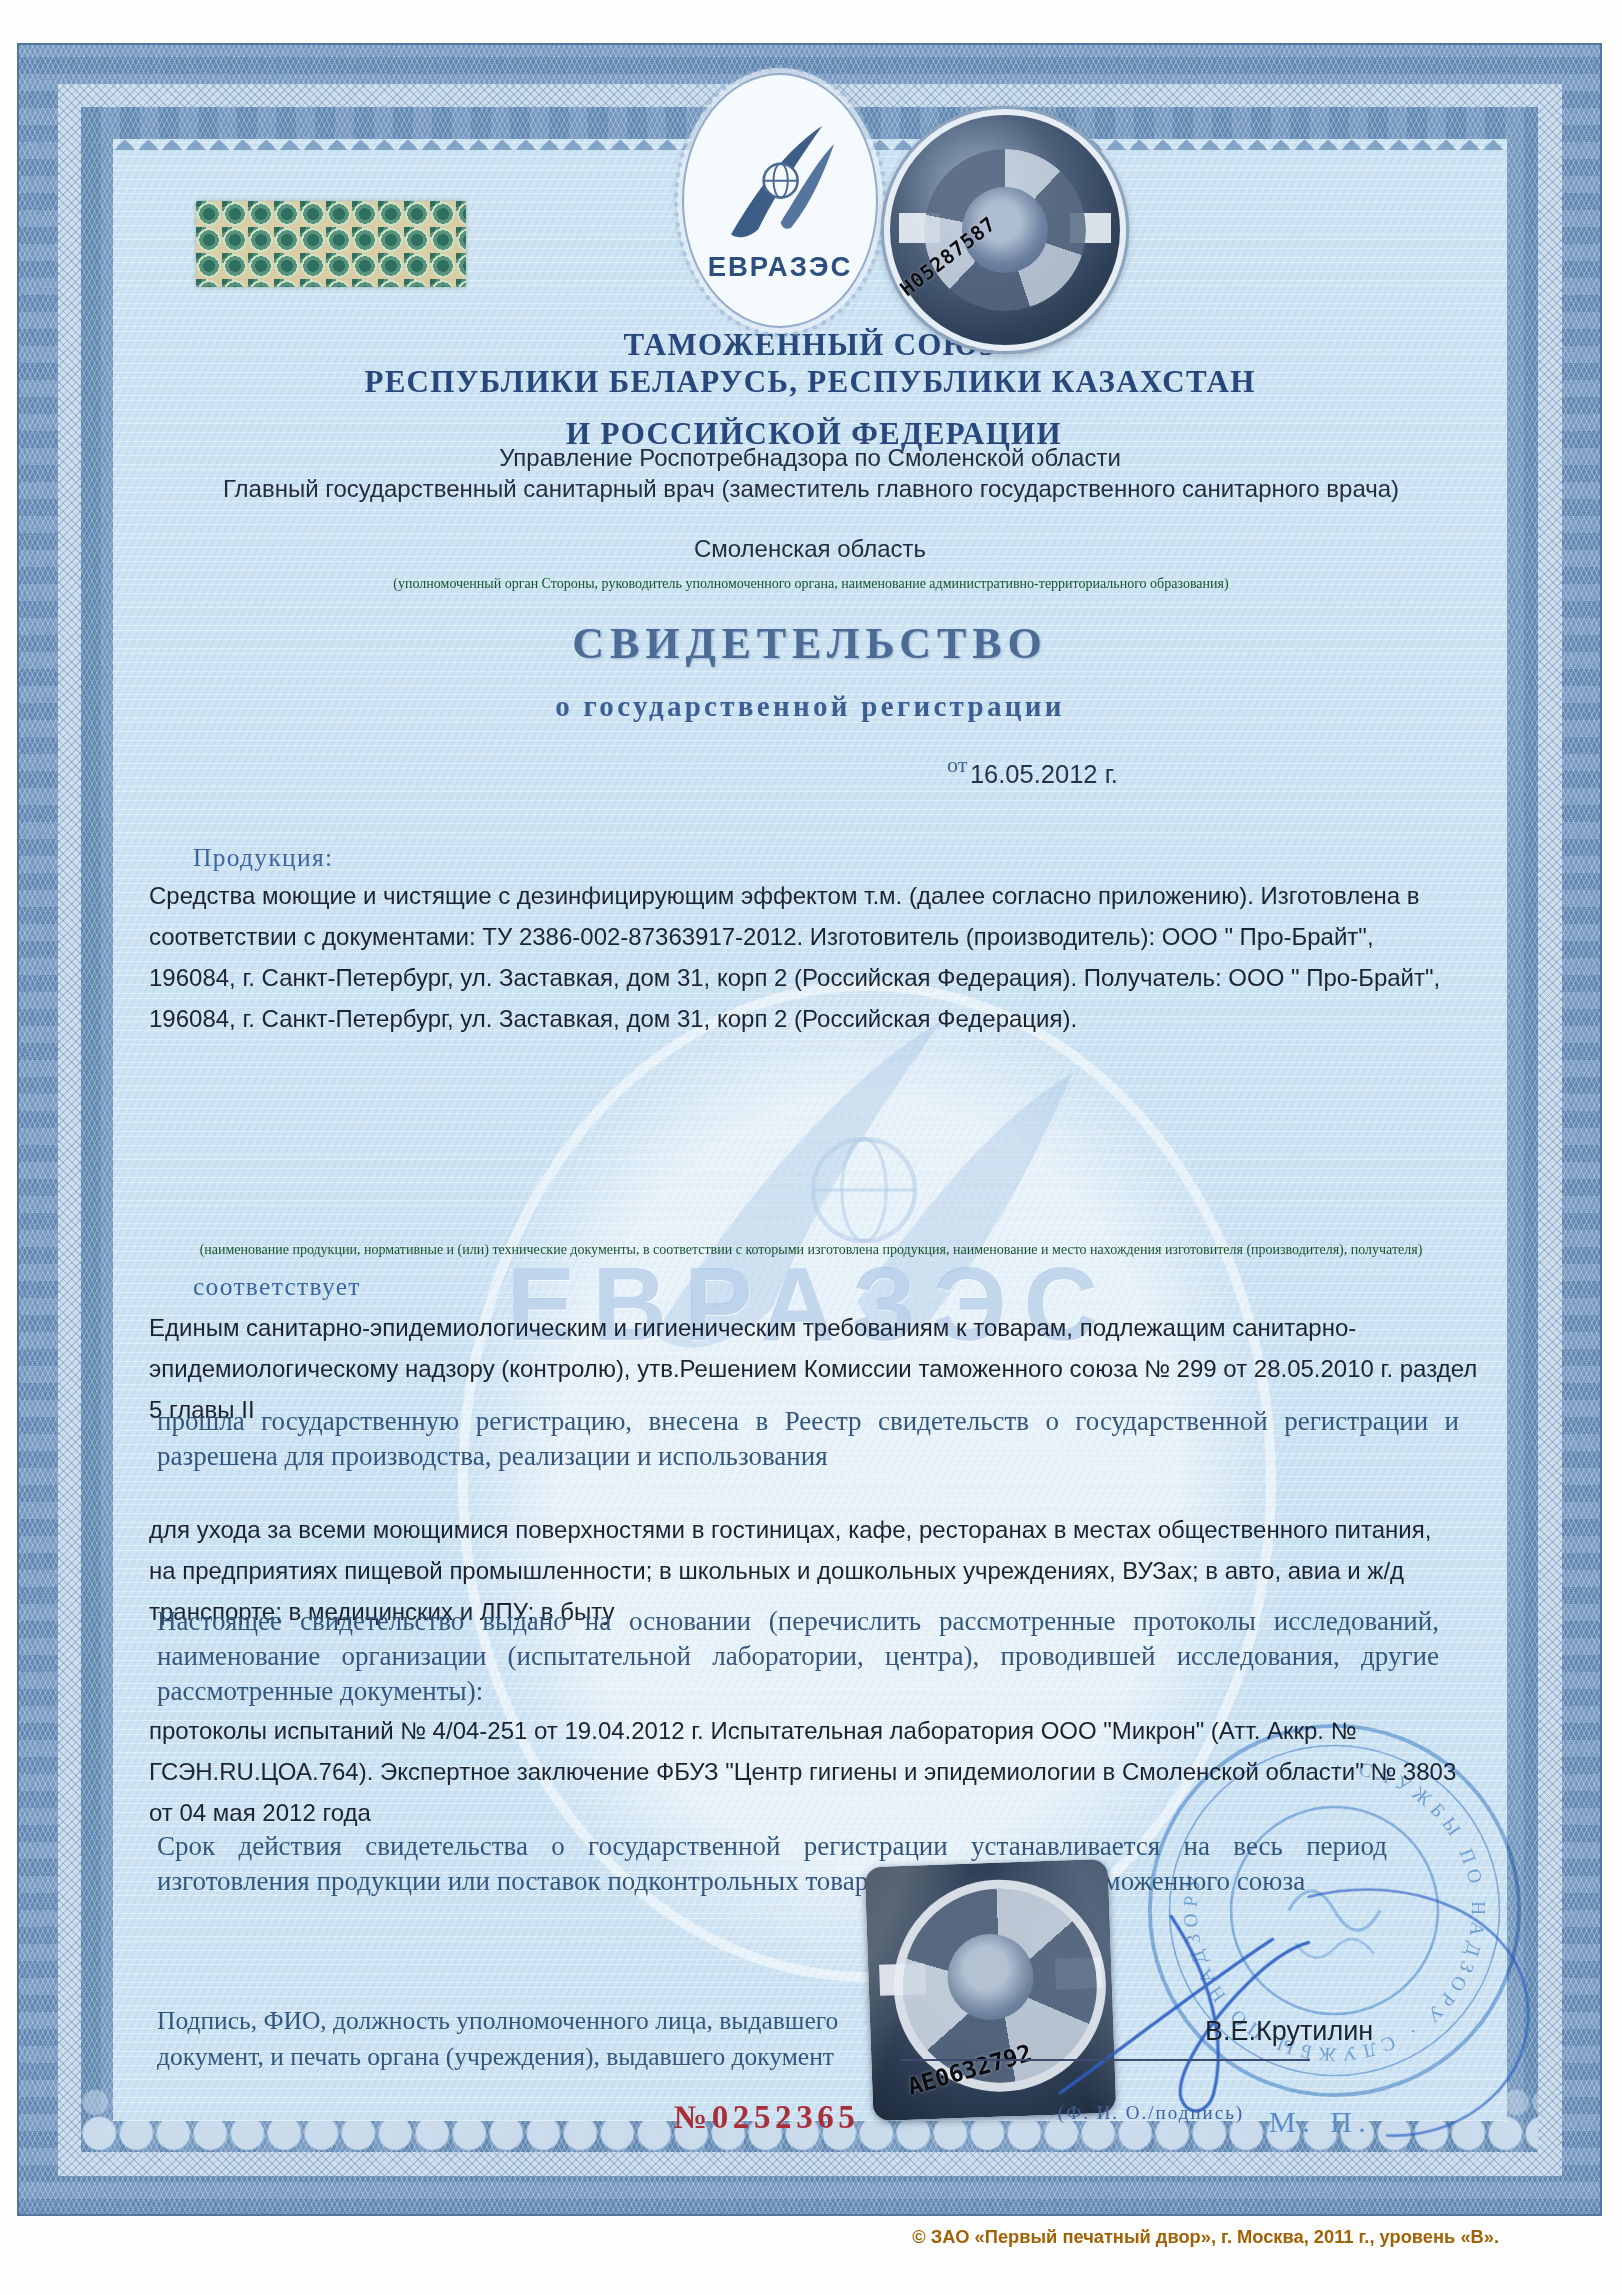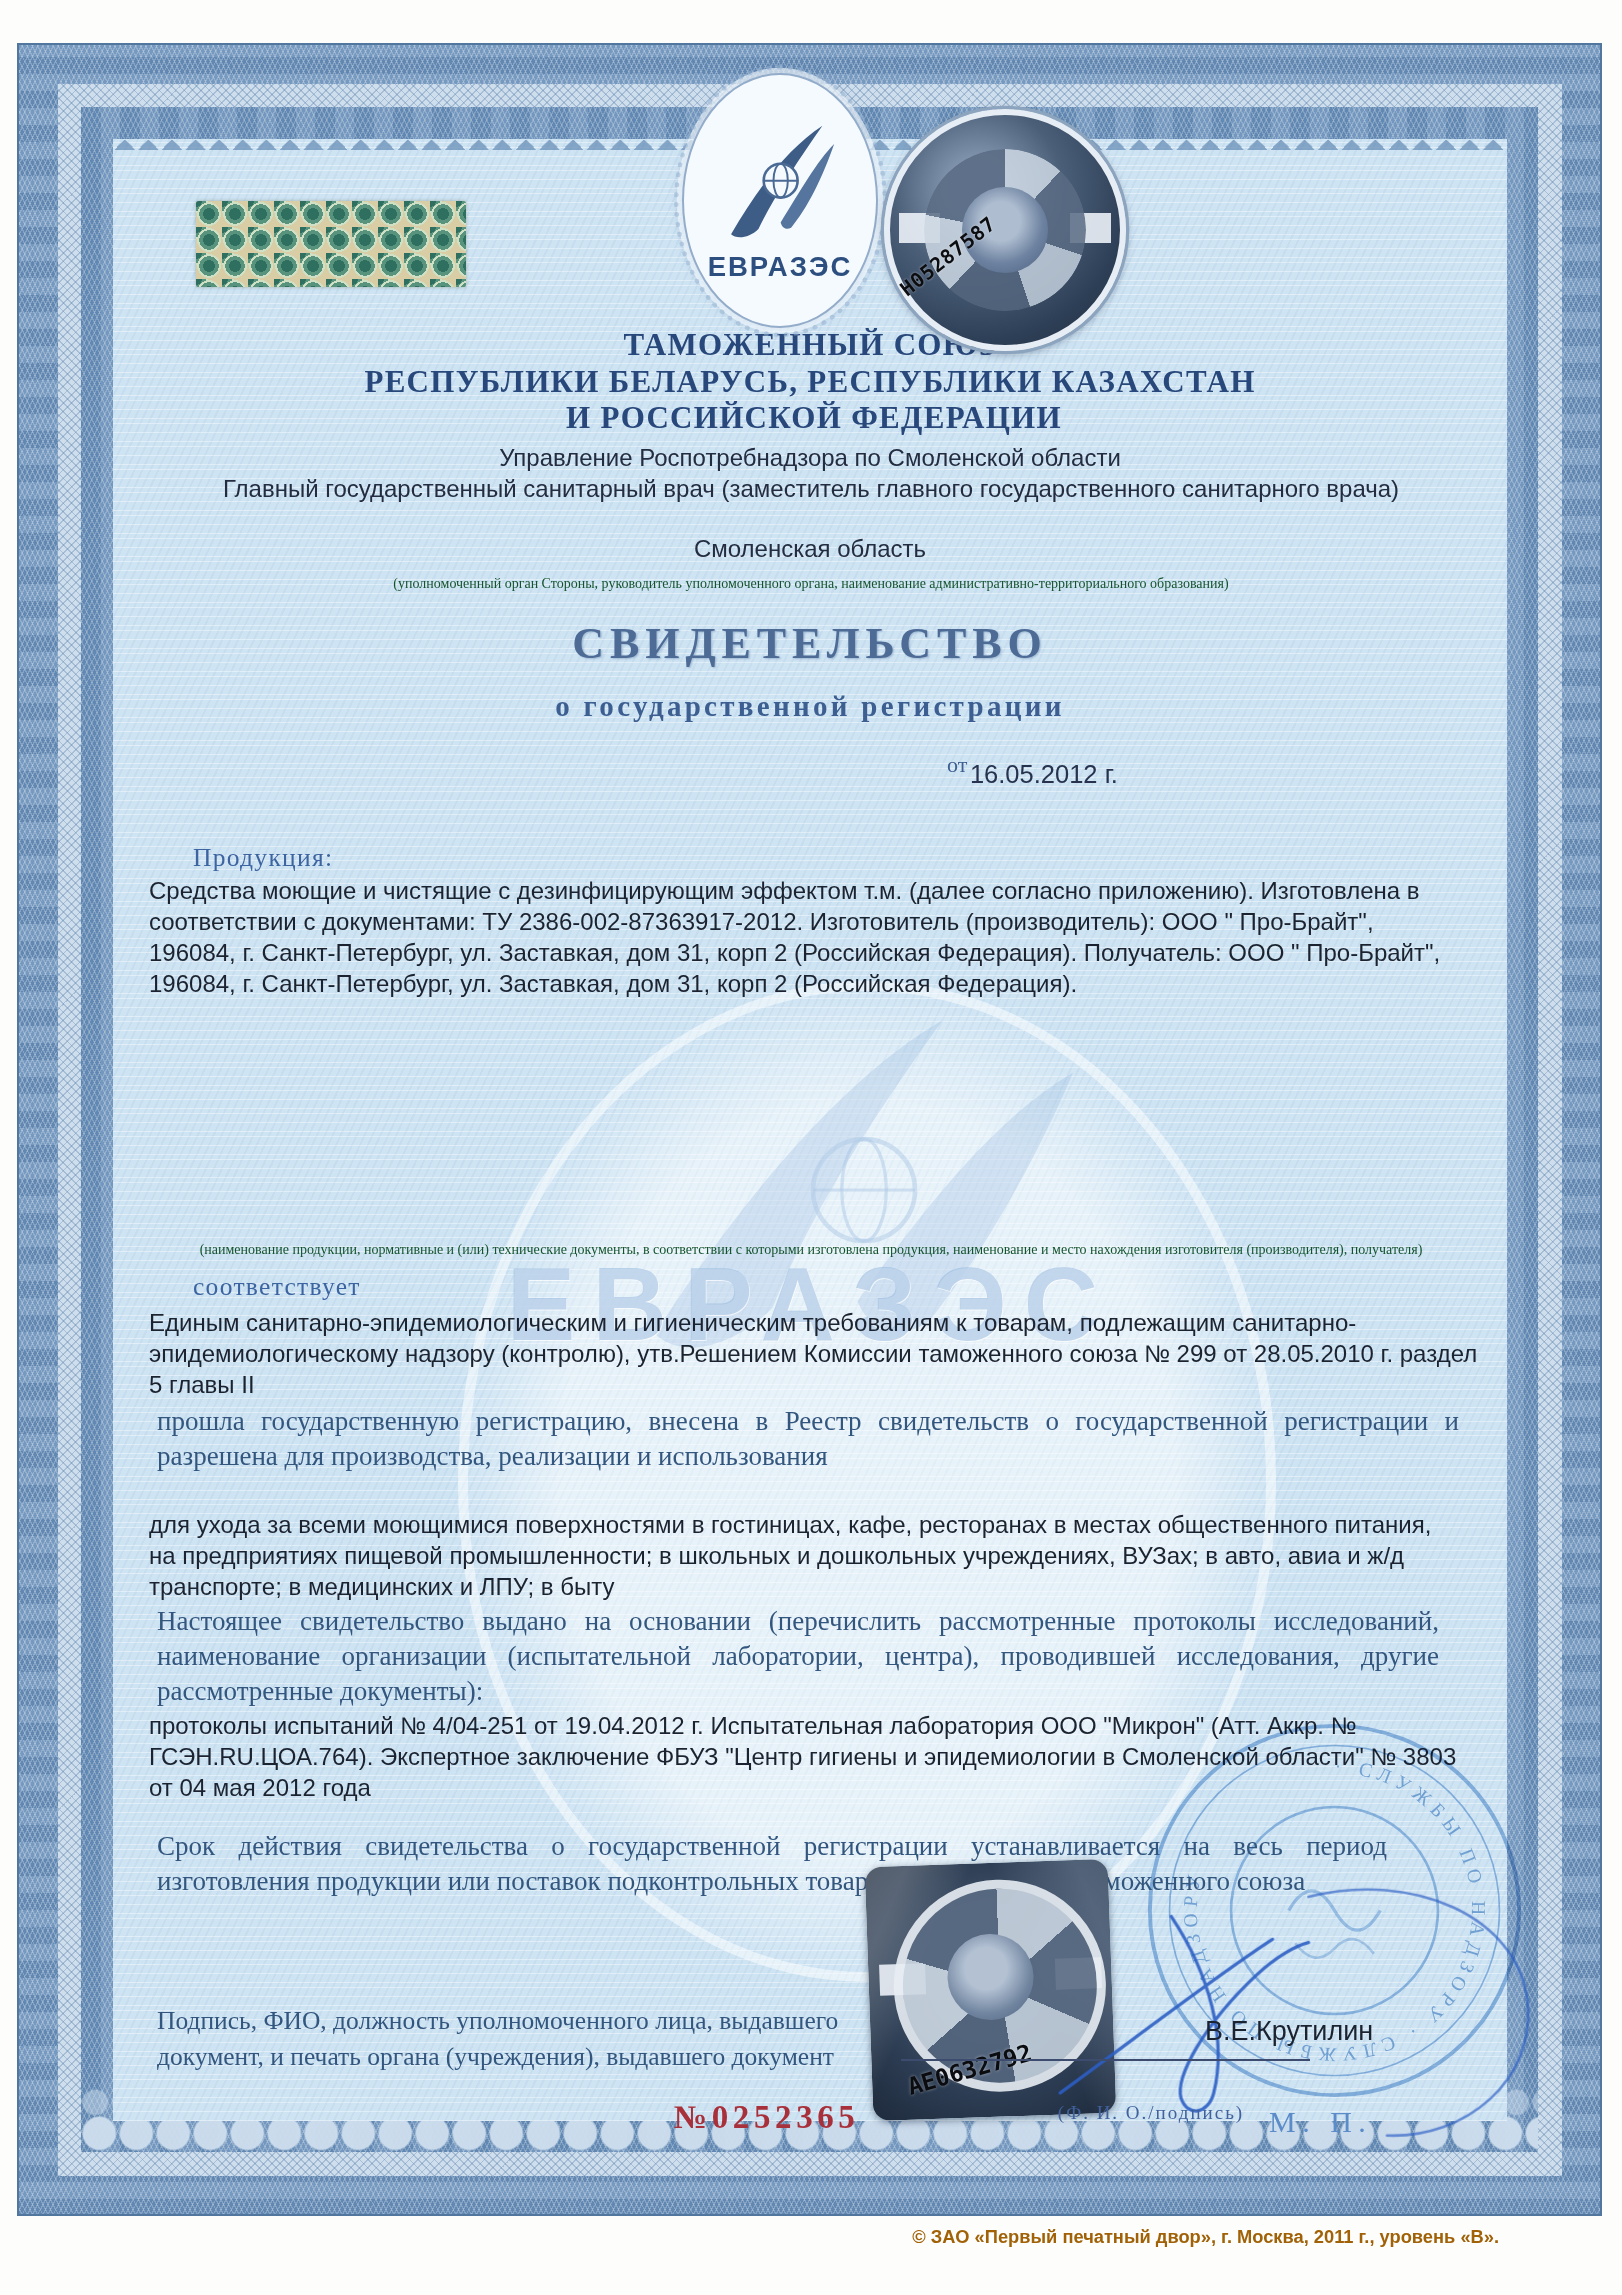--- a/index.html
+++ b/index.html
@@ -105,21 +105,21 @@
   .subtitle{position:absolute;left:113px;right:115px;top:690px;text-align:center;z-index:2;
       font-family:"Liberation Serif",serif;font-weight:bold;font-size:29px;letter-spacing:3.3px;color:#3c5e90;}
   .numrow{position:absolute;left:167px;top:760px;z-index:2;}
   .no-sym{font-family:"Liberation Serif",serif;font-size:27.5px;color:#3c5e90;border-bottom:2px solid #3c5e90;
       padding:0 2.6px 1.3px 0;vertical-align:5.2px;}
   .no-val{font-size:25.5px;color:#27334e;letter-spacing:0.7px;margin-left:6.5px;}
   .fromgrp{position:absolute;left:947px;top:752px;z-index:2;}
   .from-label{font-family:"Liberation Serif",serif;font-size:22px;color:#3c5e90;vertical-align:10.5px;}
   .from-date{font-size:25.5px;color:#27334e;margin-left:2.6px;}
   .lbl{position:absolute;z-index:2;font-family:"Liberation Serif",serif;font-size:25.5px;color:#3c64a0;letter-spacing:1.3px;margin-left:44px;}
-  .par-sans{position:absolute;z-index:2;font-size:24px;line-height:31px;color:#1c2330;}
+  .par-sans{position:absolute;z-index:2;font-size:24px;line-height:41px;color:#1c2330;}
   .par-ser{position:absolute;z-index:2;font-family:"Liberation Serif",serif;font-size:27px;line-height:35px;
       color:#33567e;text-align:justify;}
   .sigline{position:absolute;left:901px;top:2059px;width:409px;border-top:2px solid #3d4c6e;z-index:5;}
   .sigcaption{position:absolute;left:981px;top:2066px;width:340px;text-align:center;z-index:5;
       font-family:"Liberation Serif",serif;font-size:19px;color:#40619c;letter-spacing:2px;margin-top:36px;}
   .name{position:absolute;left:1205px;top:2016px;z-index:5;font-size:27px;color:#1c2330;}
   .mp{position:absolute;left:1269px;top:2105px;z-index:5;font-family:"Liberation Serif",serif;
       font-size:30px;letter-spacing:6.5px;color:#5b8cc9;}
   .rednum{position:absolute;left:674px;top:2099px;z-index:5;font-family:"Liberation Serif",serif;
       font-size:33px;letter-spacing:4.6px;color:#a8303a;font-weight:bold;}
@@ -169,21 +169,21 @@
   <div class="holo-top">
     <div class="tbar l"></div>
     <div class="tbar r"></div>
     <div class="ring"></div>
     <div class="core"></div>
     <div class="holo-num">Н05287587</div>
   </div>
 
   <div class="hdr h1" style="top:327px;">ТАМОЖЕННЫЙ СОЮЗ</div>
   <div class="hdr h1" style="top:364px;">РЕСПУБЛИКИ БЕЛАРУСЬ, РЕСПУБЛИКИ КАЗАХСТАН</div>
-  <div class="hdr h1" style="top:400px;padding-left:8px;">И РОССИЙСКОЙ ФЕДЕРАЦИИ</div>
+  <div class="hdr h1" style="top:416px;padding-left:8px;">И РОССИЙСКОЙ ФЕДЕРАЦИИ</div>
   <div class="hdr h2" style="top:444px;">Управление Роспотребнадзора по Смоленской области</div>
   <div class="hdr h2" style="top:474px;left:150px;right:150px;line-height:30px;">Главный государственный санитарный врач (заместитель главного государственного санитарного врача)</div>
   <div class="hdr h2" style="top:535px;">Смоленская область</div>
   <div class="fineline" style="top:576px;">(уполномоченный орган Стороны, руководитель уполномоченного органа, наименование административно-территориального образования)</div>
 
   <div class="title">СВИДЕТЕЛЬСТВО</div>
   <div class="subtitle">о государственной регистрации</div>
 
   <div class="fromgrp"><span class="from-label">от</span><span class="from-date">16.05.2012 г.</span></div>
 

